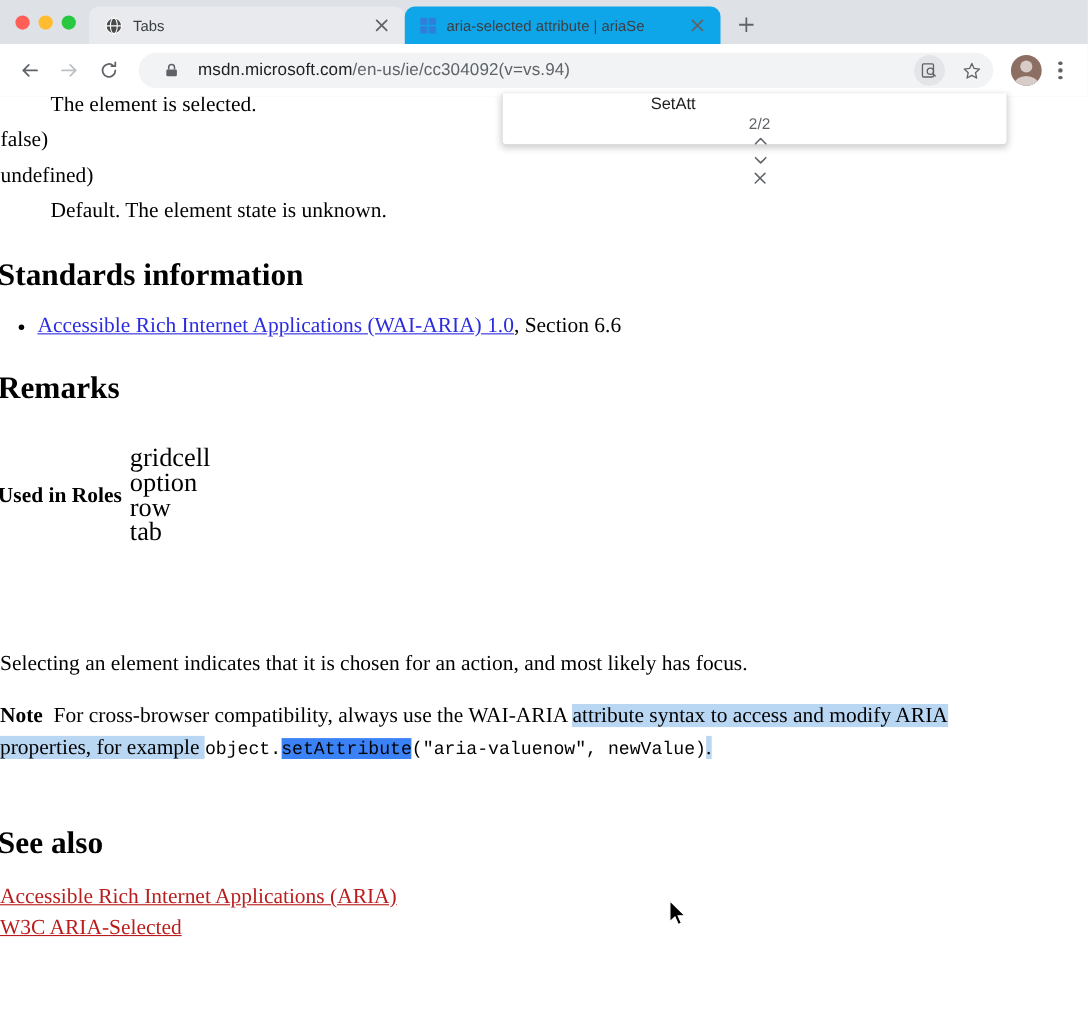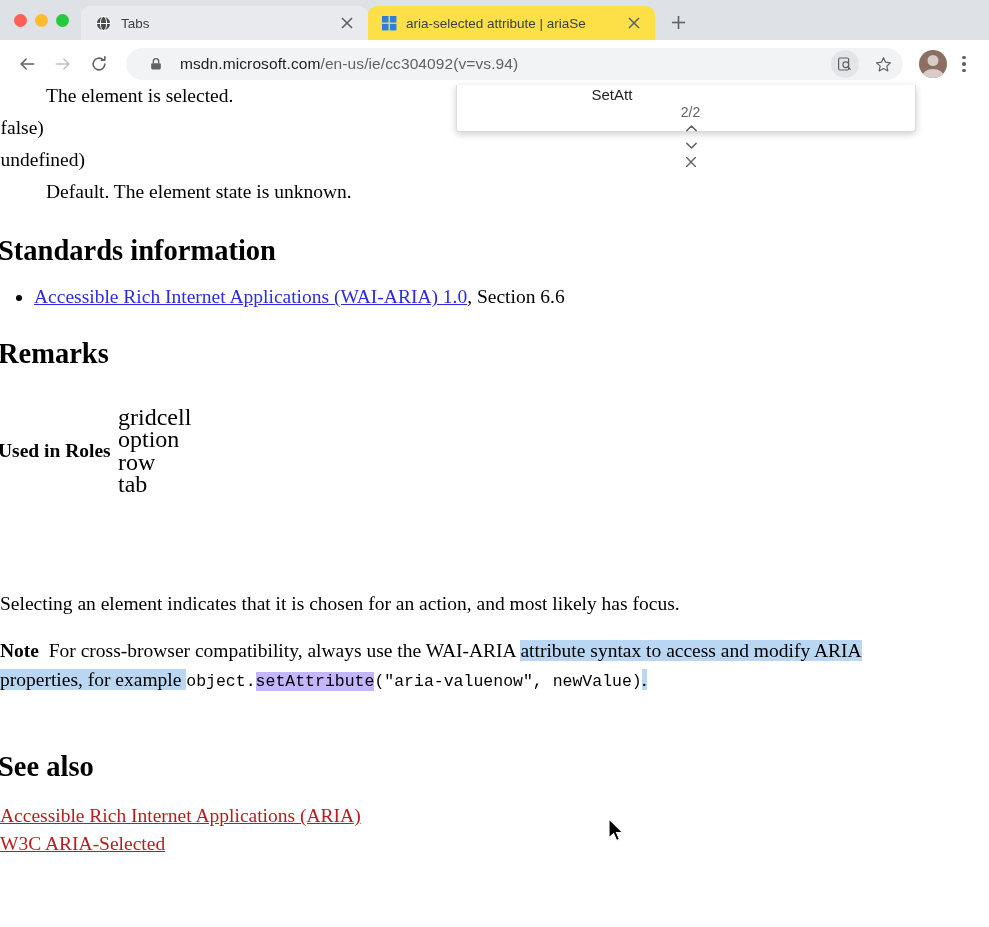--- a/index.html
+++ b/index.html
@@ -46,21 +46,21 @@
     position: relative;
     font-size: 13.5px;
     color: #3c4043;
     min-width: 0;
   }
   .tab.inactive {
     background: #e8eaed;
     width: 287px;
   }
   .tab.active {
-    background: #fde047;
+    background: #0ea5e9;
     width: 287px;
   }
   .tab-title {
     flex: 1;
     white-space: nowrap;
     overflow: hidden;
     text-overflow: clip;
     font-size: 13.5px;
   }
   .tab-close {
@@ -262,21 +262,21 @@
   .note-para {
     font-size: 19.5px;
     line-height: 1.45;
     margin-top: 18px;
   }
   .note-label { font-weight: bold; }
   .hl { background: #b9d6f2; }
   code.mono {
     font-family: "Liberation Mono", monospace;
     font-size: 16.5px;
-    background: #c4b5fd;
+    background: #3b82f6;
   }
   code.mono.nobg { background: transparent; }
   .seealso-links a {
     display: block;
     font-size: 19.5px;
     line-height: 1.45;
     color: #b91c1c;
     text-decoration: underline;
   }
   .cursor {

